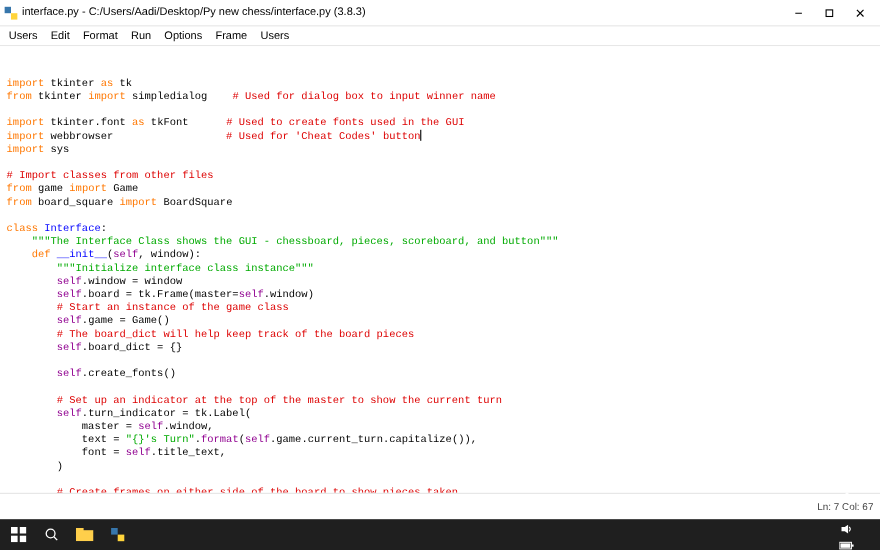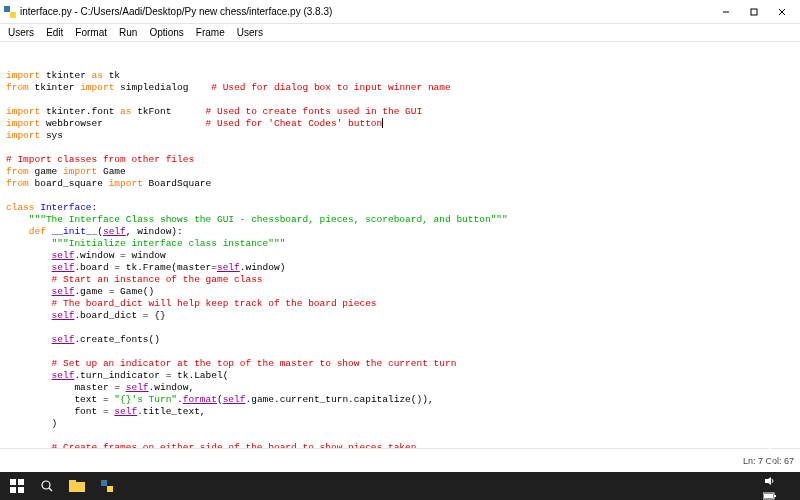--- a/index.html
+++ b/index.html
@@ -49,21 +49,21 @@
     line-height: 12px;
     padding: 4px 6px;
     white-space: pre;
     overflow: hidden;
     color: #000;
   }
   .kw { color: #ff7700; }
   .str { color: #00aa00; }
   .cmt { color: #dd0000; }
   .def { color: #0000ff; }
-  .builtin { color: #900090; text-decoration: underline; }
+  .builtin { color: #900090; }
   .cursor { display:inline-block; width:1px; height:10px; background:#000; vertical-align:middle; }
   .statusbar {
     height: 24px;
     border-top: 1px solid #e5e5e5;
     display: flex;
     justify-content: flex-end;
     align-items: center;
     padding: 0 6px;
     font-size: 9px;
     color: #444;

